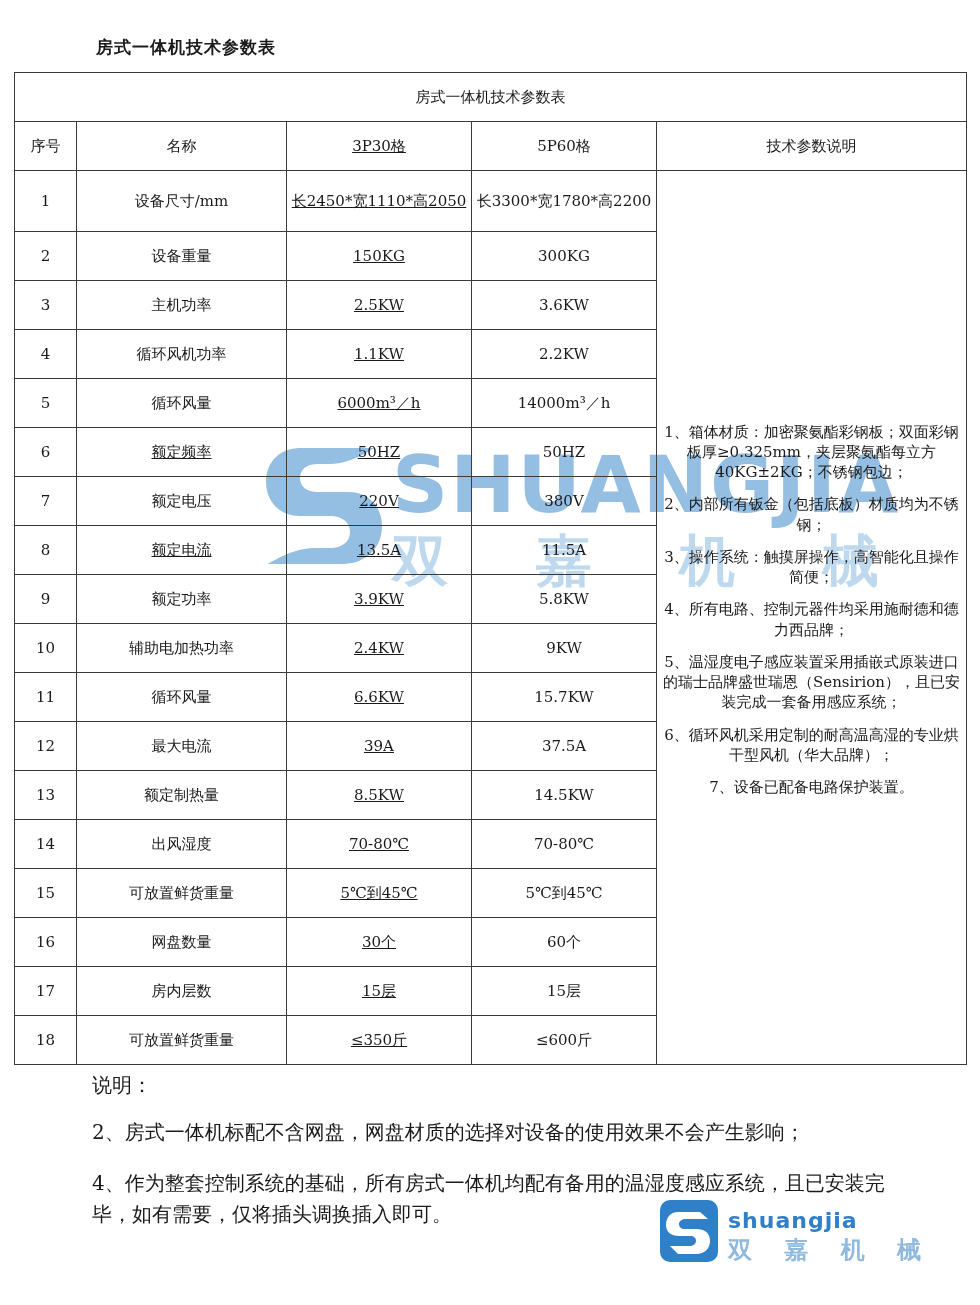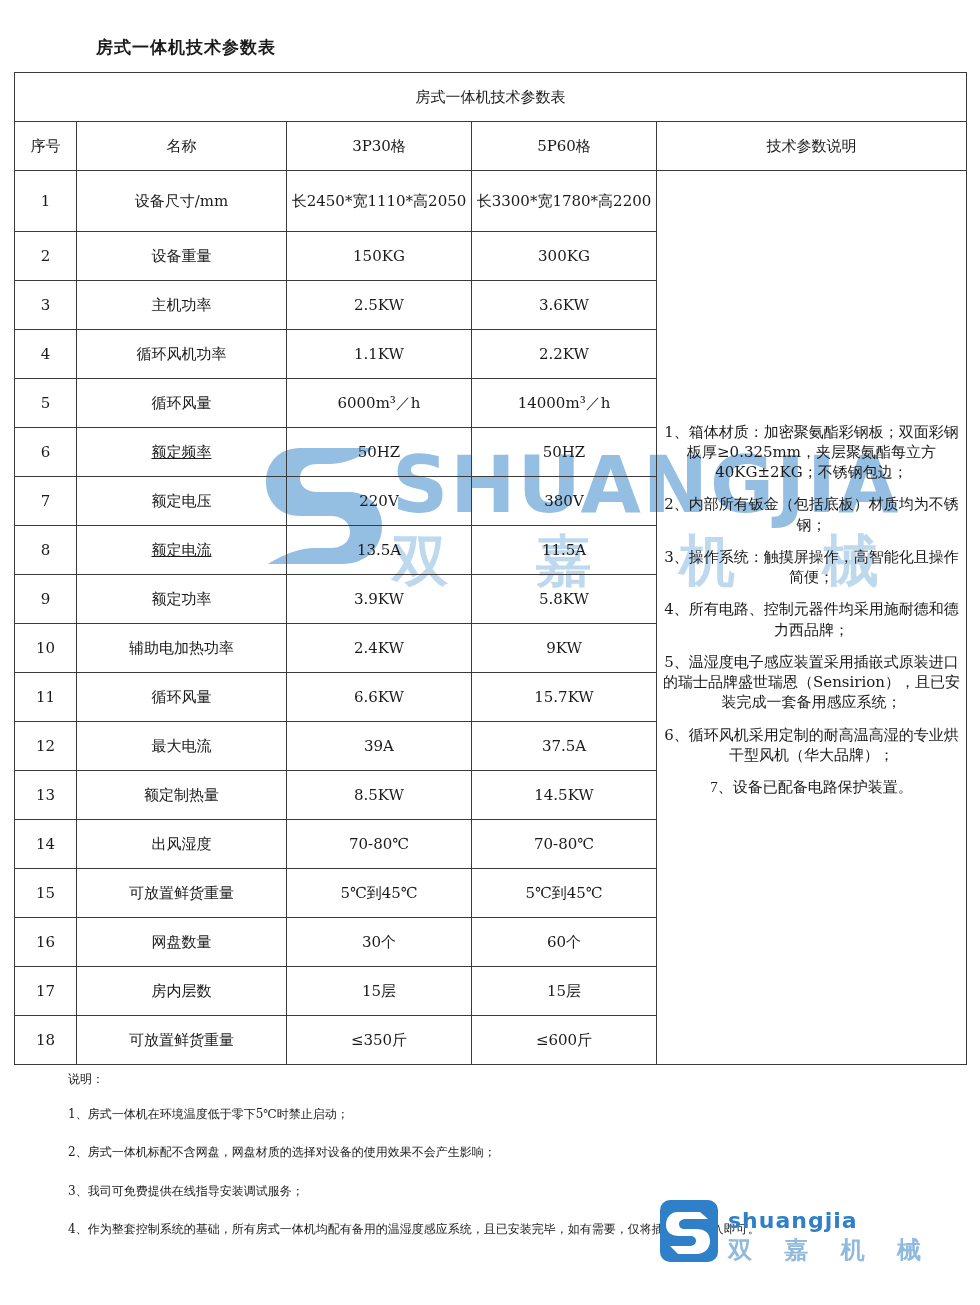--- a/index.html
+++ b/index.html
@@ -70,51 +70,51 @@
   }
 
   td.idx {
     width: 62px;
   }
   td.name {
     width: 210px;
   }
   td.col3p {
     width: 185px;
+    text-decoration: underline;
   }
   td.col5p {
     width: 185px;
   }
 
   td.notes {
     vertical-align: top;
     text-align: left;
     padding: 8px 10px 8px 12px;
     font-size: 15px;
     line-height: 1.62;
   }
   td.notes p {
     margin: 0 0 12px 0;
     text-indent: 0;
   }
   td.notes p:last-child {
     margin-bottom: 16px;
-    font-family: Liberation Serif, serif;
   }
 
   .row-h1 td { height: 36px; }
   .row-h2 td { height: 48px; }
 
   
   .footer-notes {
     position: absolute;
-    left: 68px;
+    left: 92px;
     top: 1070px;
     width: 830px;
-    font-size: 12px;
+    font-size: 20px;
     line-height: 1.55;
   }
   .footer-notes .fn-title {
     margin-bottom: 16px;
   }
   .footer-notes p {
     margin: 0 0 20px 0;
   }
   .footer-notes p.wrap2 {
     margin-bottom: 6px;
@@ -310,23 +310,21 @@
           <td class="name">可放置鲜货重量</td>
           <td class="col3p">≤350斤</td>
           <td class="col5p">≤600斤</td>
         </tr>
       </tbody>
     </table>
   </div>
 
   <div class="footer-notes">
     <div class="fn-title">说明：</div>
-    <p>1、房式一体机在环境温度低于零下5℃时禁止启动；</p>
     <p>2、房式一体机标配不含网盘，网盘材质的选择对设备的使用效果不会产生影响；</p>
-    <p>3、我司可免费提供在线指导安装调试服务；</p>
     <p class="wrap2">4、作为整套控制系统的基础，所有房式一体机均配有备用的温湿度感应系统，且已安装完毕，如有需要，仅将插头调换插入即可。</p>
   </div>
 
   <div class="logo-br">
     <svg width="300" height="70" viewBox="0 0 300 70" xmlns="http://www.w3.org/2000/svg">
       <g>
         <rect x="0" y="4" width="58" height="62" rx="10" fill="#2f7fc9"></rect>
         <path d="M40 16 L18 16 C10 16 6 22 6 29 C6 36 11 40 19 40 L30 40 C34 40 36 42 36 45 C36 48 33 50 29 50 L10 50 L18 58 L36 58 C45 58 50 52 50 45 C50 37 45 33 36 33 L25 33 C21 33 19 31 19 28 C19 25 22 23 26 23 L48 23 Z" fill="#ffffff"></path>
       </g>
       <text x="68" y="32" font-family="'DejaVu Sans','Liberation Sans',sans-serif" font-size="22" font-weight="bold" fill="#2f7fc9" letter-spacing="1">shuangjia</text>

